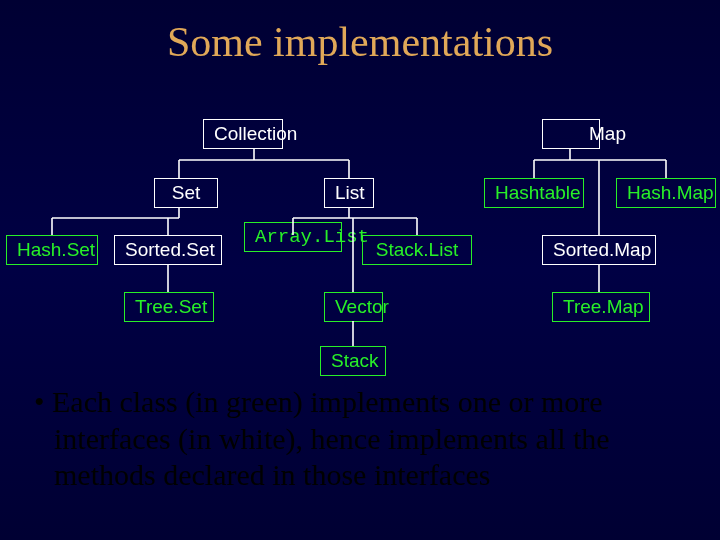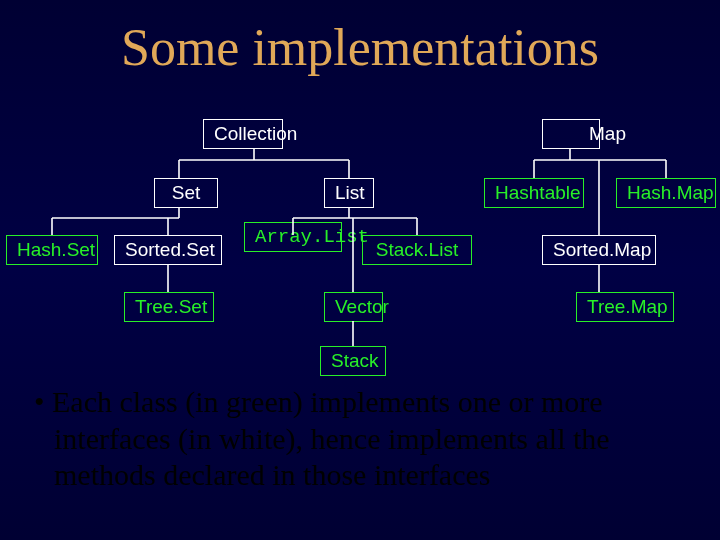--- a/index.html
+++ b/index.html
@@ -6,21 +6,21 @@
   html, body { width: 720px; height: 540px; }
   body {
     background: linear-gradient(to bottom, #000033, #000044 50%, #000033);
     font-family: "Times New Roman", Times, serif;
     color: #fff;
     overflow: hidden;
     position: relative;
   }
   .title {
     text-align: center;
-    font-size: 52px;
+    font-size: 42px;
     color: #e0a858;
     padding-top: 18px;
     font-weight: 400;
   }
   svg.diagram {
     position: absolute;
     top: 0;
     left: 0;
     width: 720px;
     height: 540px;
@@ -68,21 +68,21 @@
 <div class="node cls" style="left:616px; top:178px; width:100px;">Hash.Map</div>
 
 <div class="node cls" style="left:6px; top:235px; width:92px;">Hash.Set</div>
 <div class="node iface" style="left:114px; top:235px; width:108px;">Sorted.Set</div>
 <div class="node cls" style="left:244px; top:222px; width:98px;font-family:Liberation Mono, monospace;">Array.List</div>
 <div class="node cls" style="left:362px; top:235px; width:110px;">Stack.List</div>
 <div class="node iface" style="left:542px; top:235px; width:114px;">Sorted.Map</div>
 
 <div class="node cls" style="left:124px; top:292px; width:90px;">Tree.Set</div>
 <div class="node cls" style="left:324px; top:292px; width:59px;">Vector</div>
-<div class="node cls" style="left:576px; top:292px; width:98px;">Tree.Map</div>
+<div class="node cls" style="left:552px; top:292px; width:98px;">Tree.Map</div>
 
 <div class="node cls" style="left:320px; top:346px; width:66px;">Stack</div>
 
 <svg class="diagram">
   <g stroke="#fff" stroke-width="1.6">
 
     <line x1="254" y1="149" x2="254" y2="160"></line>
     <line x1="179" y1="160" x2="349" y2="160"></line>
     <line x1="179" y1="160" x2="179" y2="178"></line>
     <line x1="349" y1="160" x2="349" y2="178"></line>

